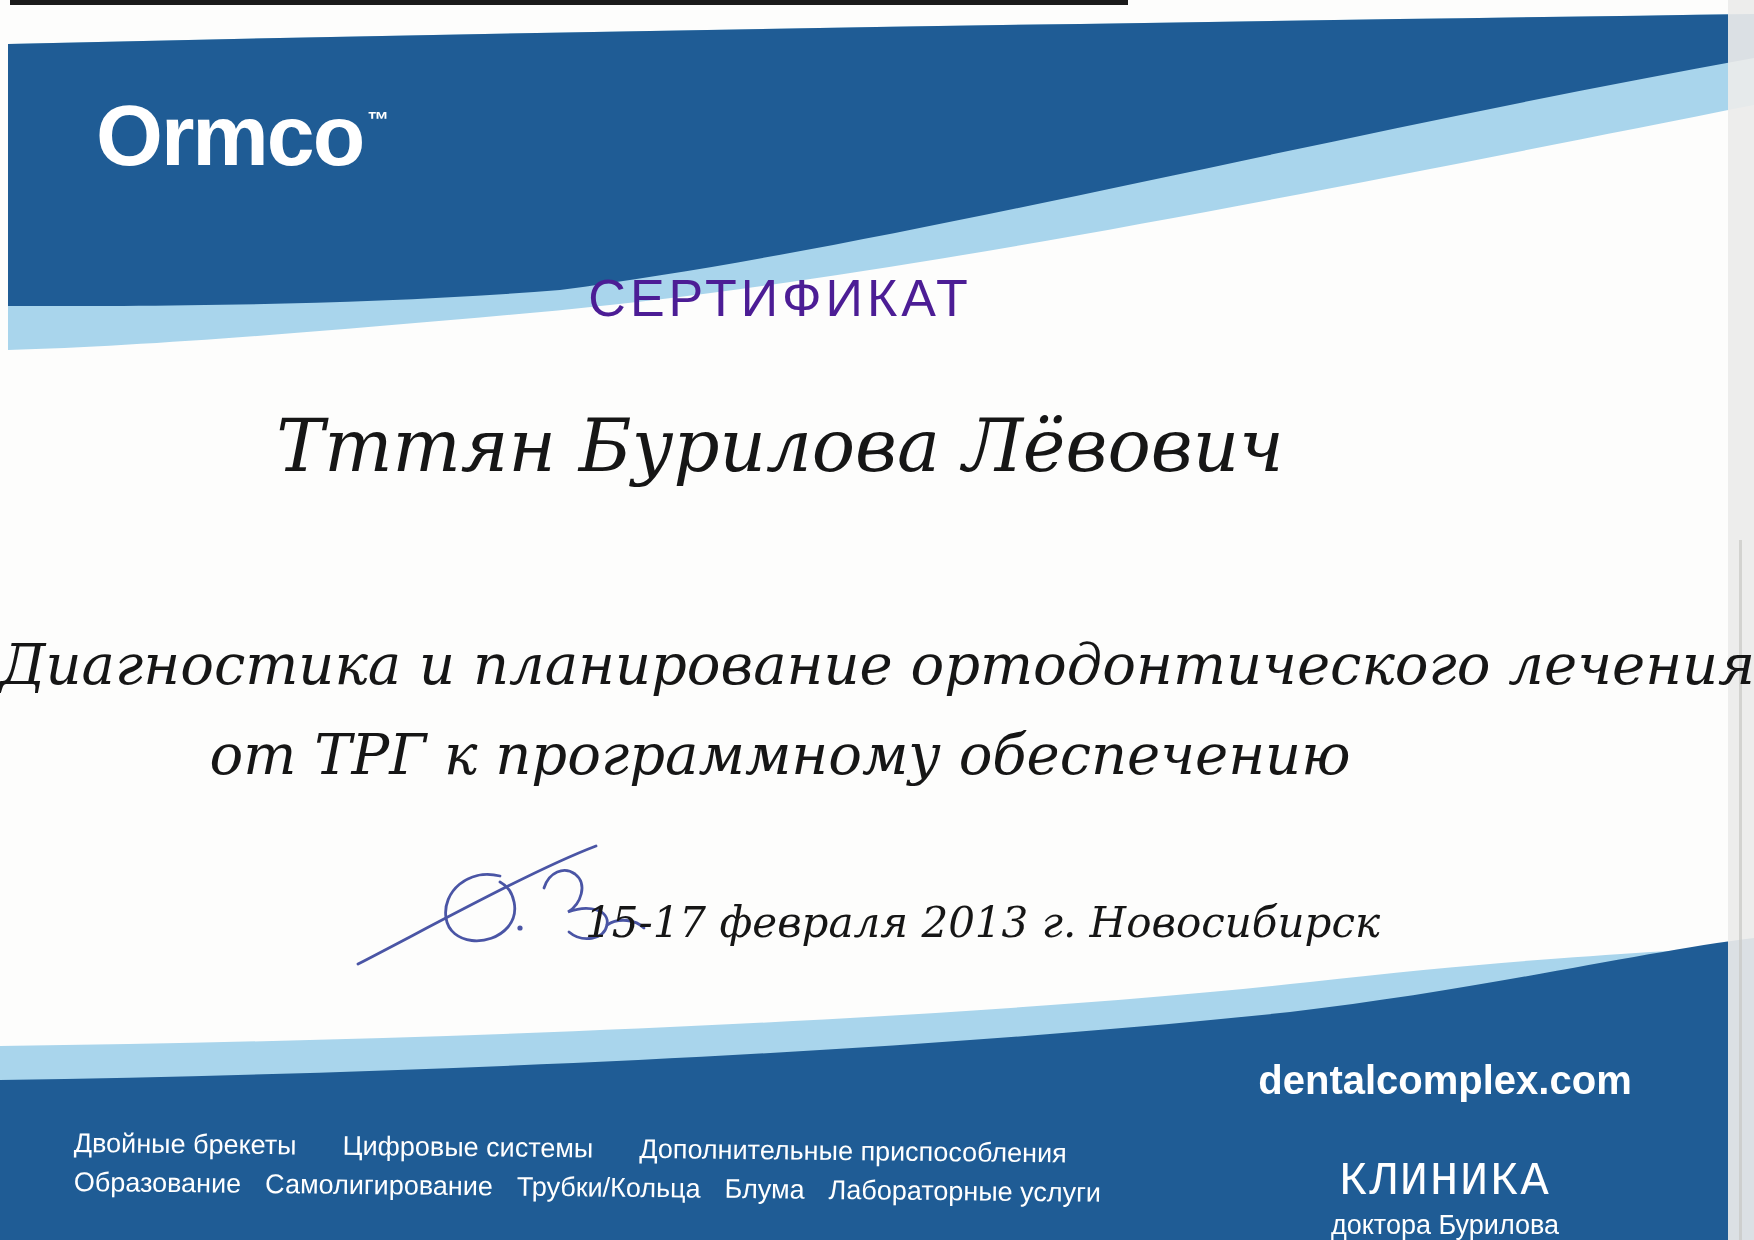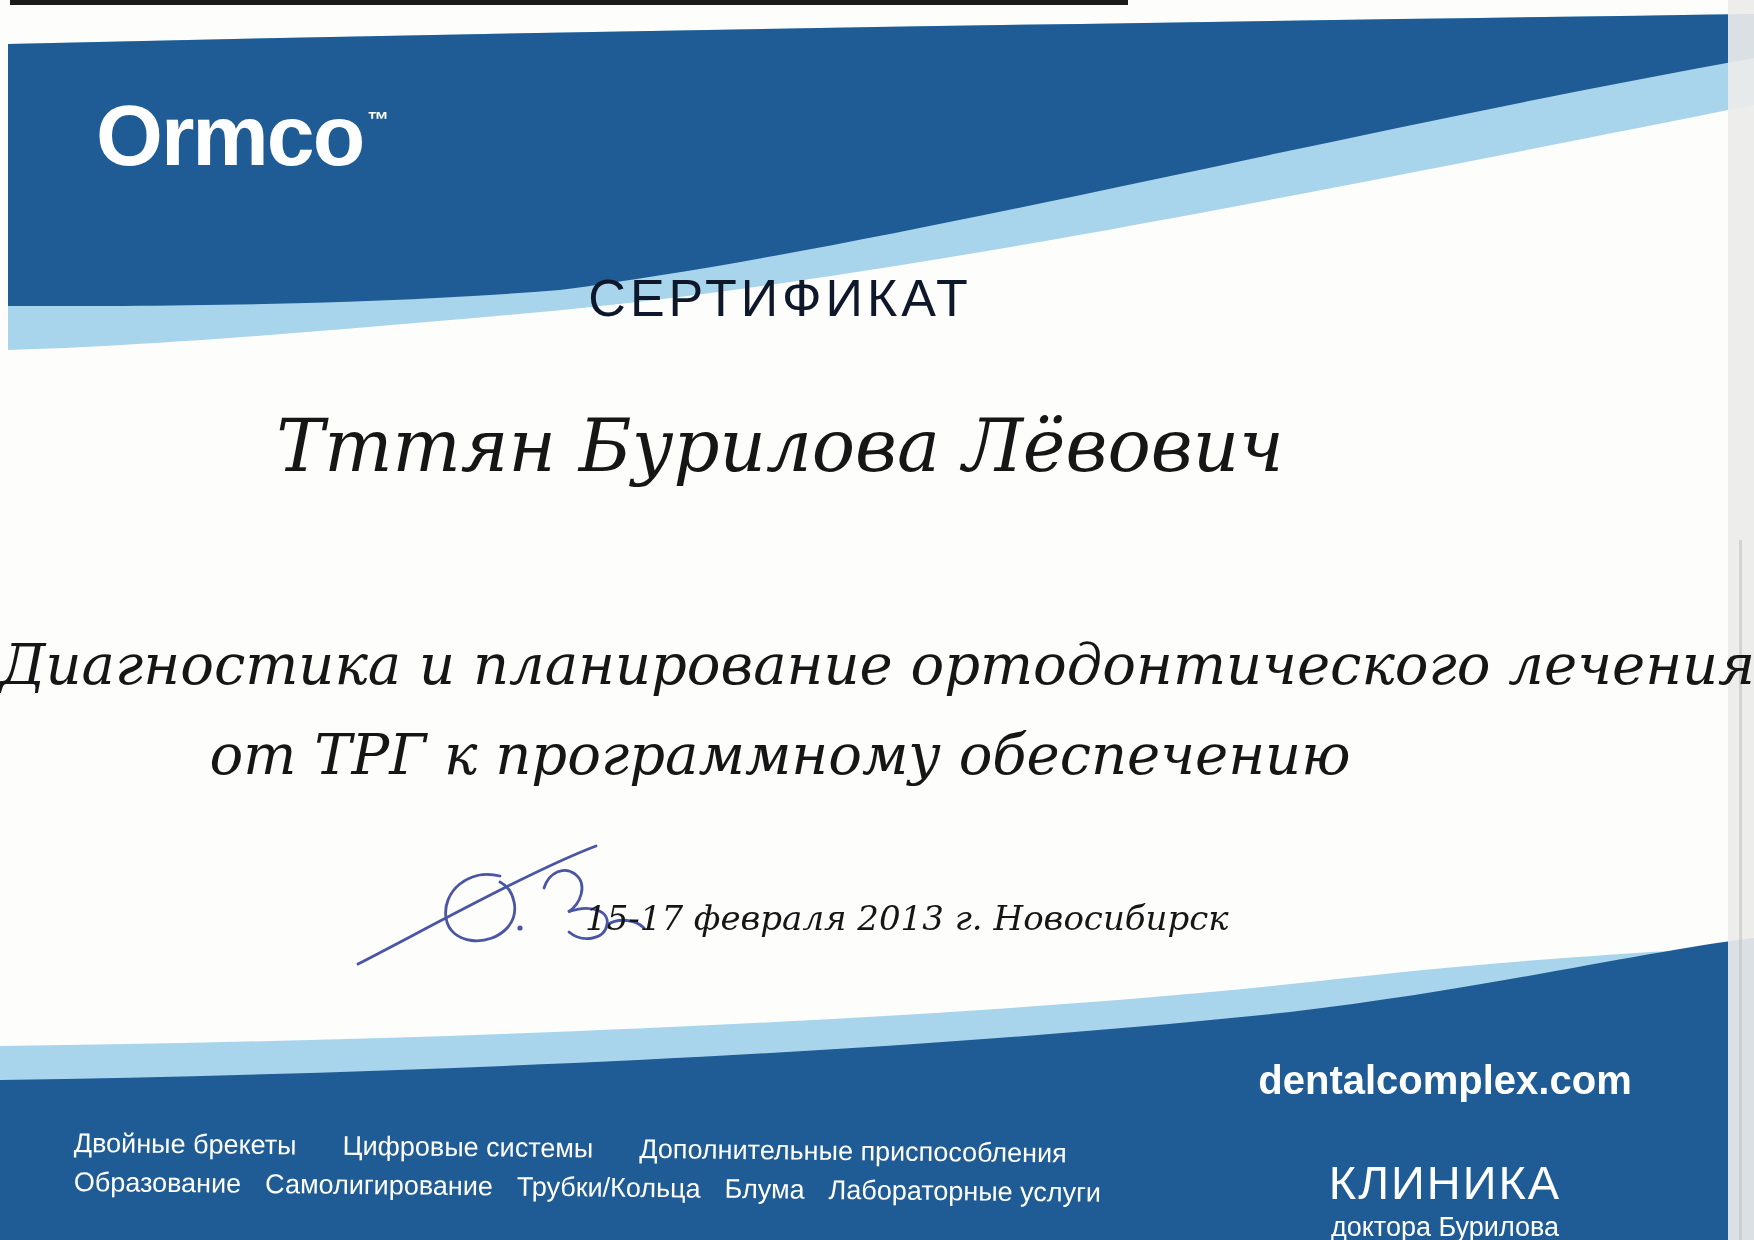--- a/index.html
+++ b/index.html
@@ -15,37 +15,37 @@
     position:absolute; left:96px; top:92px; color:#ffffff;
     font-family:"Liberation Sans", sans-serif; font-weight:bold;
     font-size:86px; line-height:1; letter-spacing:-2px; white-space:nowrap;
   }
   .ormco .tm { font-size:22px; vertical-align:38px; letter-spacing:0; margin-left:4px; }
 
   
   .center-col { position:absolute; left:0; width:1560px; text-align:center; white-space:nowrap; }
 
   .cert-title {
-    top:268px; color:#0f172a; font-size:52px; letter-spacing:4px;
+    top:268px; color:#4c1d95; font-size:52px; letter-spacing:4px;
     font-family:"Liberation Sans", sans-serif; font-weight:400;
   }
   .script { font-family:"DejaVu Serif", serif; font-style:italic; color:#161616; }
   .recipient   { top:404px; font-size:72px; }
   .seminar     { top:554px; font-size:37px; }
   .course1     { top:632px; font-size:56px; }
   .course2     { top:722px; font-size:56px; }
 
   .signer { position:absolute; left:94px; top:888px; font-size:46px; white-space:nowrap; }
   .signature-svg { position:absolute; left:348px; top:832px; }
-  .dateplace { position:absolute; left:585px; top:898px; font-size:34px; white-space:nowrap;text-align:right; }
+  .dateplace { position:absolute; left:585px; top:898px; font-size:42px; white-space:nowrap;text-align:right; }
 
   
   .footer-right { position:absolute; left:1245px; top:1058px; width:400px; text-align:center; color:#ffffff; }
   .website { font-size:40px; font-weight:bold; letter-spacing:0px; }
-  .clinic-title { margin-top:52px; font-size:47px; letter-spacing:2px; font-weight:400; }
+  .clinic-title { margin-top:52px; font-size:47px; letter-spacing:2px; font-weight:400;font-family:Liberation Mono, monospace; }
   .clinic-sub { margin-top:2px; font-size:27px; }
 
   
   .cats { position:absolute; left:74px; color:#ffffff; font-size:27px; white-space:nowrap;
           display:flex; transform:rotate(0.6deg); transform-origin:left top; }
   .cats-row1 { top:1128px; gap:46px; }
   .cats-row2 { top:1167px; gap:24px; }
 </style>
 </head>
 <body>

